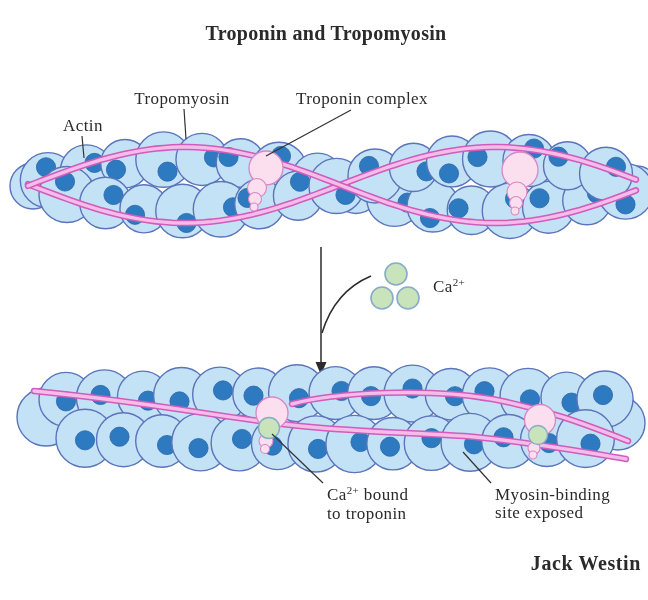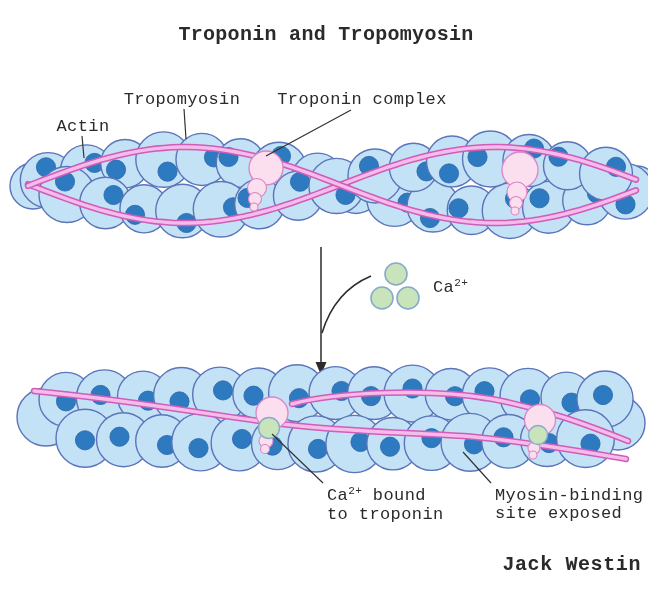--- a/index.html
+++ b/index.html
@@ -1,17 +1,17 @@
 <!DOCTYPE html>
 <html><head>
 <meta charset="utf-8">
 <style>
   html,body{margin:0;padding:0;background:#ffffff;}
   .stage{position:relative;width:648px;height:600px;background:#ffffff;overflow:hidden;
-         font-family:Liberation Mono, monospace;}
+         font-family:Liberation Serif, serif;}
   svg{display:block;}
   text{fill:#2a2a2a;letter-spacing:0.4px;}
   .title{font-size:20px;font-weight:700;letter-spacing:0.3px;}
   .lbl{font-size:17px;}
   .sup{font-size:11px;}
   .brand{font-size:20px;font-weight:600;letter-spacing:0.6px;}
 </style>
 </head>
 <body>
 

